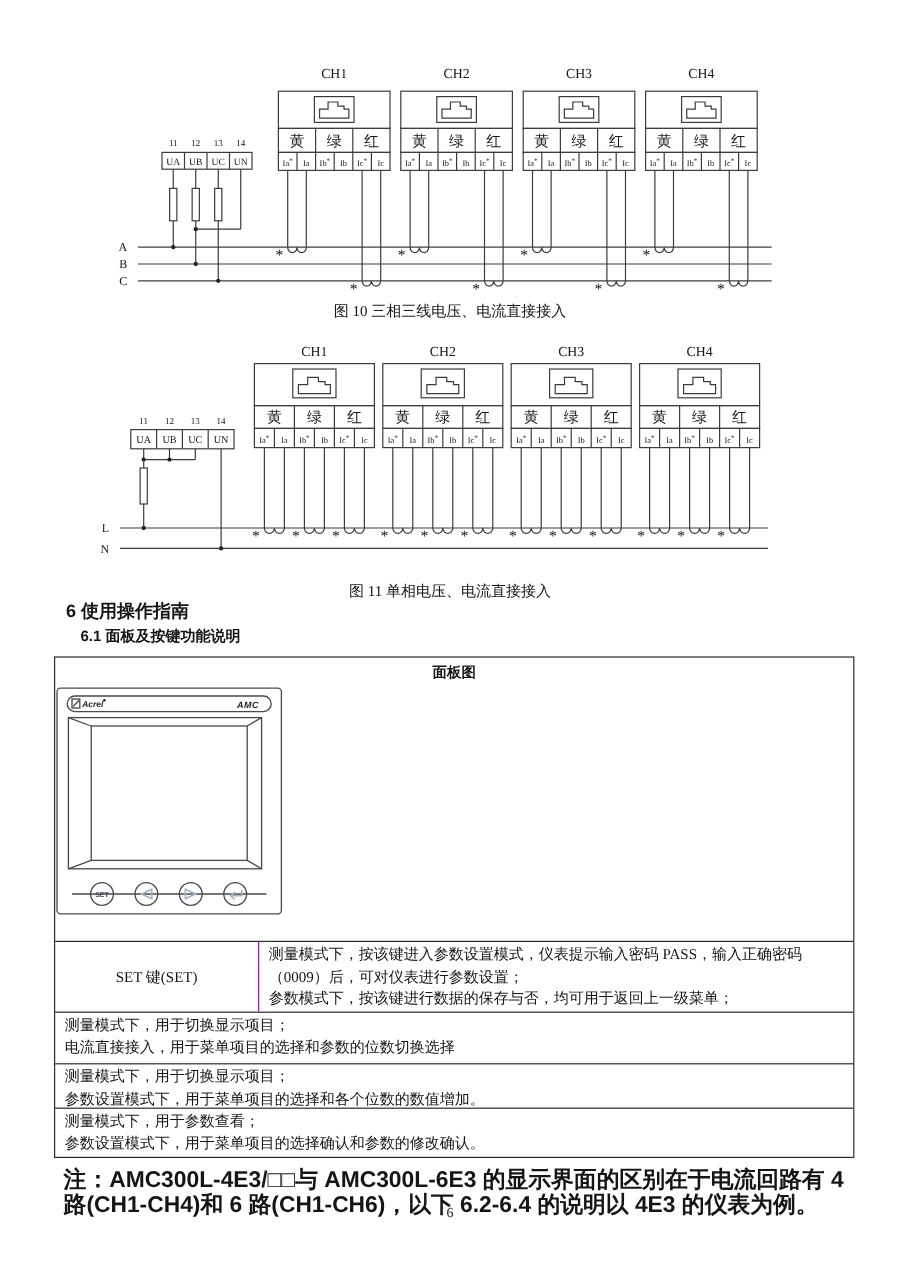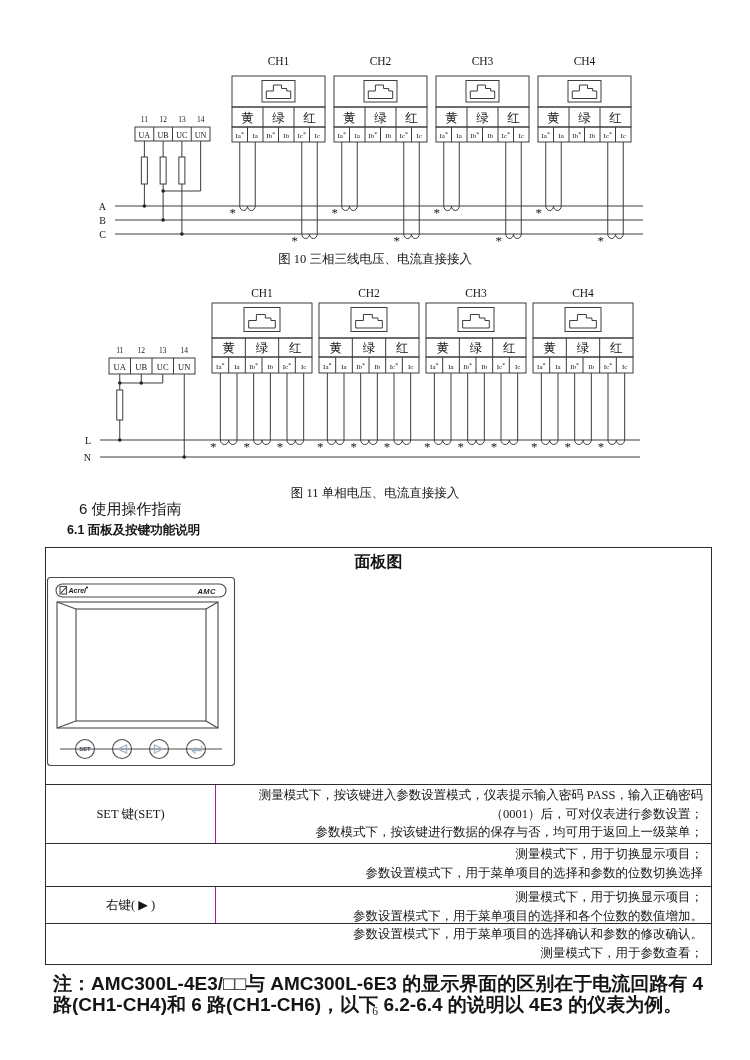--- a/index.html
+++ b/index.html
@@ -6,33 +6,33 @@
   .page{position:relative;width:750px;height:1060px;background:#fff;overflow:hidden;
         font-family:"Liberation Serif","DejaVu Serif",serif;color:#151515;}
   .page svg{position:absolute;left:0;}
   
   .dl{stroke:#3c3c3c;stroke-width:1;fill:none;}
   .dr{stroke:#3c3c3c;stroke-width:1;fill:none;}
   .dd{fill:#232323;}
   .dt{fill:#161616;font-family:"Liberation Serif","DejaVu Serif",serif;}
   
   .h1{position:absolute;left:55px;top:500px;font-family:"Liberation Sans","DejaVu Sans",sans-serif;
-      font-weight:normal;font-size:15px;margin-left:24px;}
+      font-weight:bold;font-size:15px;}
   .h2{position:absolute;left:67px;top:522px;font-family:"Liberation Sans","DejaVu Sans",sans-serif;
       font-weight:bold;font-size:12.5px;}
   
   .doc-table{position:absolute;left:45px;top:547px;width:665px;border:1.5px solid #2b2b2b;background:#fff;}
   .panel-cell{height:236px;text-align:center;}
-  .panel-title{font-family:"Liberation Sans","DejaVu Sans",sans-serif;font-weight:bold;font-size:16px;padding-top:4px;}
+  .panel-title{font-family:"Liberation Sans","DejaVu Sans",sans-serif;font-weight:bold;font-size:12px;padding-top:4px;}
   .panel-svg{display:block;margin:3px auto 0 auto;}
   .trow{display:flex;border-top:1px solid #2b2b2b;}
   .tkey{width:169px;border-right:1px solid #a21caf;display:flex;align-items:center;justify-content:center;
         font-size:12.5px;}
   .tval{flex:1;padding:1px 8px 0 8px;font-size:12.5px;}
-  .tval .ln{line-height:18.5px;text-align:right;}
+  .tval .ln{line-height:18.5px;}
   .r1{height:58px}.r2{height:42px}.r3{height:36px}.r4{height:40px}
   
   .pl{fill:none;stroke:#4a4a4a;stroke-width:1.1;}
   .pt{font-family:"Liberation Sans","DejaVu Sans",sans-serif;font-style:italic;font-weight:bold;fill:#1c1c1c;}
   .brand{font-size:7px;}
   .model{font-size:7.5px;letter-spacing:0.5px;}
   .setlbl{font-family:"Liberation Sans","DejaVu Sans",sans-serif;font-weight:bold;font-size:5.8px;fill:#3a4450;}
   .accent{fill:none;stroke-width:1.3;}
   
   .note{position:absolute;left:42px;top:962px;width:672px;margin:11px;
@@ -407,40 +407,39 @@
           <path class="accent" d="M 108.5 169 L 117 173 L 108.5 177 Z" stroke="#9fb3c8"></path>
           <path class="accent" d="M 155.5 169.5 L 155.5 174.5 L 146.5 174.5 M 149.7 171.5 L 146 174.5 L 149.7 177.4" stroke="#9fb3c8"></path>
         </g>
       </svg>
     </div>
 
     <div class="trow r1">
       <div class="tkey">SET 键(SET)</div>
       <div class="tval">
         <div class="ln">测量模式下，按该键进入参数设置模式，仪表提示输入密码 PASS，输入正确密码</div>
-        <div class="ln">（0001）后，可对仪表进行参数设置；</div>
+        <div class="ln">（0009）后，可对仪表进行参数设置；</div>
         <div class="ln">参数模式下，按该键进行数据的保存与否，均可用于返回上一级菜单；</div>
       </div>
     </div>
     <div class="trow r2">
       <div class="tval">
         <div class="ln">测量模式下，用于切换显示项目；</div>
-        <div class="ln">参数设置模式下，用于菜单项目的选择和参数的位数切换选择</div>
+        <div class="ln">电流直接接入，用于菜单项目的选择和参数的位数切换选择</div>
       </div>
     </div>
     <div class="trow r3">
-      <div class="tkey">右键( ▶ )</div>
       <div class="tval">
         <div class="ln">测量模式下，用于切换显示项目；</div>
         <div class="ln">参数设置模式下，用于菜单项目的选择和各个位数的数值增加。</div>
       </div>
     </div>
     <div class="trow r4">
       <div class="tval">
+        <div class="ln">测量模式下，用于参数查看；</div>
         <div class="ln">参数设置模式下，用于菜单项目的选择确认和参数的修改确认。</div>
-        <div class="ln">测量模式下，用于参数查看；</div>
       </div>
     </div>
   </div>
 
   <p class="note">注：AMC300L-4E3/□□与 AMC300L-6E3 的显示界面的区别在于电流回路有 4 路(CH1-CH4)和 6 路(CH1-CH6)，以下 6.2-6.4 的说明以 4E3 的仪表为例。</p>
   <div class="pageno">6</div>
 </div>
 
 </body></html>

